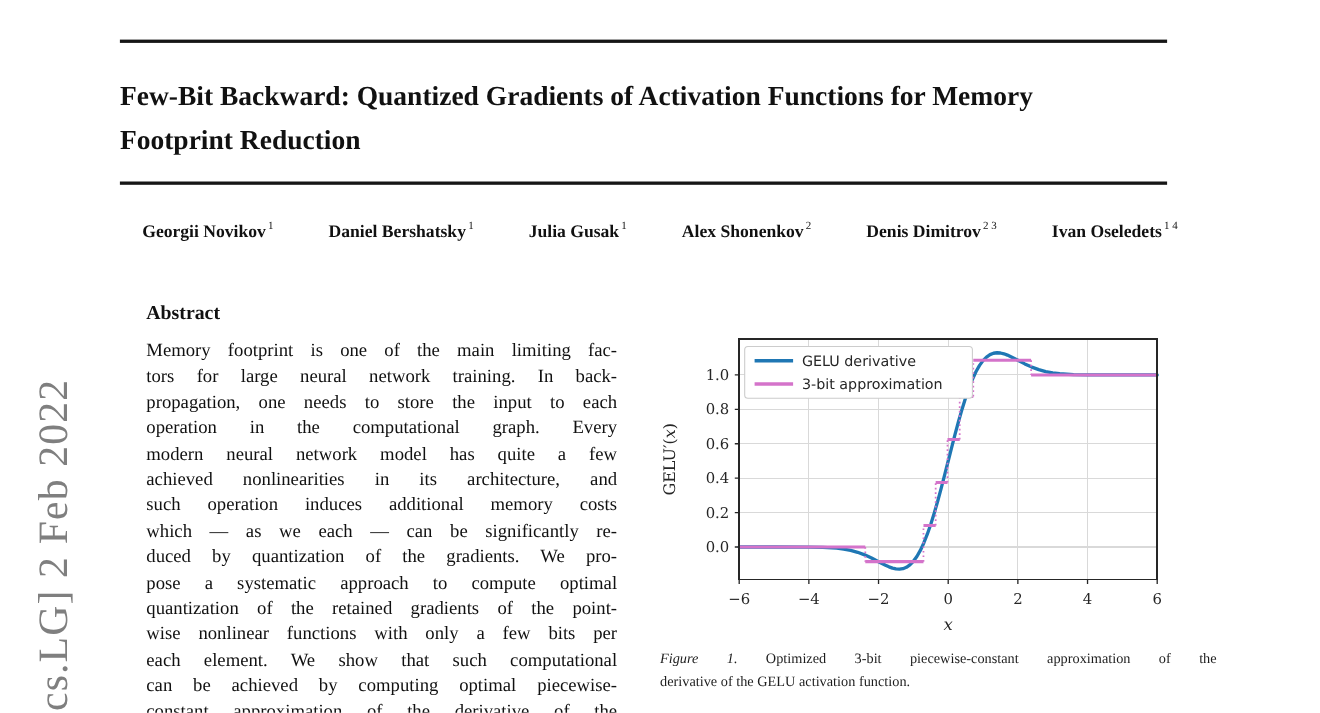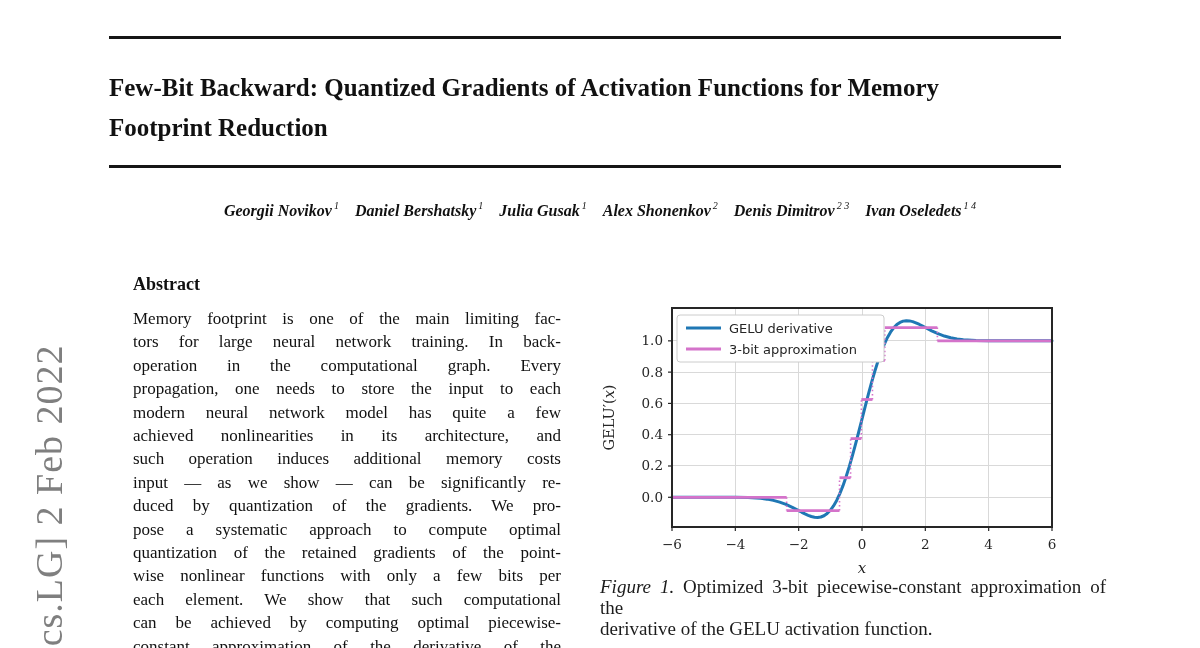--- a/index.html
+++ b/index.html
@@ -14,34 +14,34 @@
   #watermark { position: absolute; left: 27px; top: 660px;
                transform: rotate(-90deg); transform-origin: 0 0;
                white-space: nowrap; font-size: 38px; color: #7f7f7f;
                font-family: "Liberation Serif", serif; letter-spacing: 1px; }
 
   #title { position: absolute; left: 109px; top: 68px; width: 952px;
            text-align: left; font-weight: bold; font-size: 25px; line-height: 40px; }
 
   #authors { position: absolute; left: 60px; top: 201px; width: 1080px;
              text-align: center; font-size: 16px; }
-  .author { white-space: nowrap; margin: 0 8px; font-style: italic; }
+  .author { white-space: nowrap; margin: 0 25px; }
   .author .nm { font-weight: bold; }
   .author sup { font-size: 10px; position: relative; top: -1px; margin-left: 2px; font-weight: normal; }
 
   #abstract-heading { position: absolute; left: 133px; top: 274px; width: 427px;
                       text-align: left; font-weight: bold; font-size: 18px; }
   #abstract-body { position: absolute; left: 133px; top: 307px; width: 428px;
                    font-size: 17px; }
   .abs-line { width: 428px; line-height: 23.4px; text-align: justify; text-align-last: justify;
               white-space: normal; }
 
   #figure-wrap { position: absolute; left: 600px; top: 295px; width: 480px; height: 290px; }
 
-  #caption { position: absolute; left: 600px; top: 576px; width: 506px; font-size: 19px; color: #1c1c1c; }
+  #caption { position: absolute; left: 600px; top: 588px; width: 506px; font-size: 13px; color: #1c1c1c; }
   .cap-line1 { line-height: 21px; text-align: justify; text-align-last: justify; }
   .cap-line2 { line-height: 21px; }
   .cap-label { font-style: italic; }
 </style>
 </head>
 <body>
 
 <div id="page">
 
   <div id="watermark">[cs.LG] 2 Feb 2022</div>
@@ -55,26 +55,26 @@
 
   <div id="rule-mid" class="rule"></div>
 
   <div id="authors"><span class="author"><span class="nm">Georgii Novikov</span><sup>1</sup></span><span class="author"><span class="nm">Daniel Bershatsky</span><sup>1</sup></span><span class="author"><span class="nm">Julia Gusak</span><sup>1</sup></span><span class="author"><span class="nm">Alex Shonenkov</span><sup>2</sup></span><span class="author"><span class="nm">Denis Dimitrov</span><sup>2 3</sup></span><span class="author"><span class="nm">Ivan Oseledets</span><sup>1 4</sup></span></div>
 
   <div id="abstract-heading">Abstract</div>
 
   <div id="abstract-body">
       <div class="abs-line">Memory footprint is one of the main limiting fac-</div>
       <div class="abs-line">tors for large neural network training. In back-</div>
+      <div class="abs-line">propagation, one needs to store the input to each</div>
       <div class="abs-line">operation in the computational graph. Every</div>
-      <div class="abs-line">propagation, one needs to store the input to each</div>
       <div class="abs-line">modern neural network model has quite a few</div>
       <div class="abs-line">achieved nonlinearities in its architecture, and</div>
       <div class="abs-line">such operation induces additional memory costs</div>
-      <div class="abs-line">input — as we show — can be significantly re-</div>
+      <div class="abs-line">which — as we each — can be significantly re-</div>
       <div class="abs-line">duced by quantization of the gradients. We pro-</div>
       <div class="abs-line">pose a systematic approach to compute optimal</div>
       <div class="abs-line">quantization of the retained gradients of the point-</div>
       <div class="abs-line">wise nonlinear functions with only a few bits per</div>
       <div class="abs-line">each element. We show that such computational</div>
       <div class="abs-line">can be achieved by computing optimal piecewise-</div>
       <div class="abs-line">constant approximation of the derivative of the</div>
     </div>
 
   <div id="figure-wrap">

